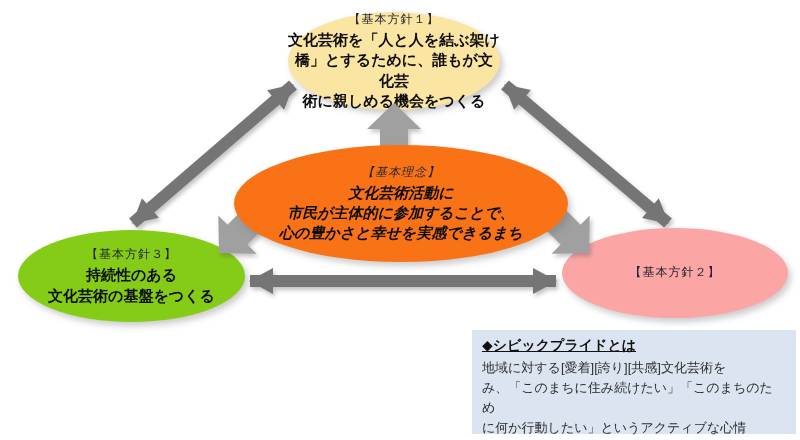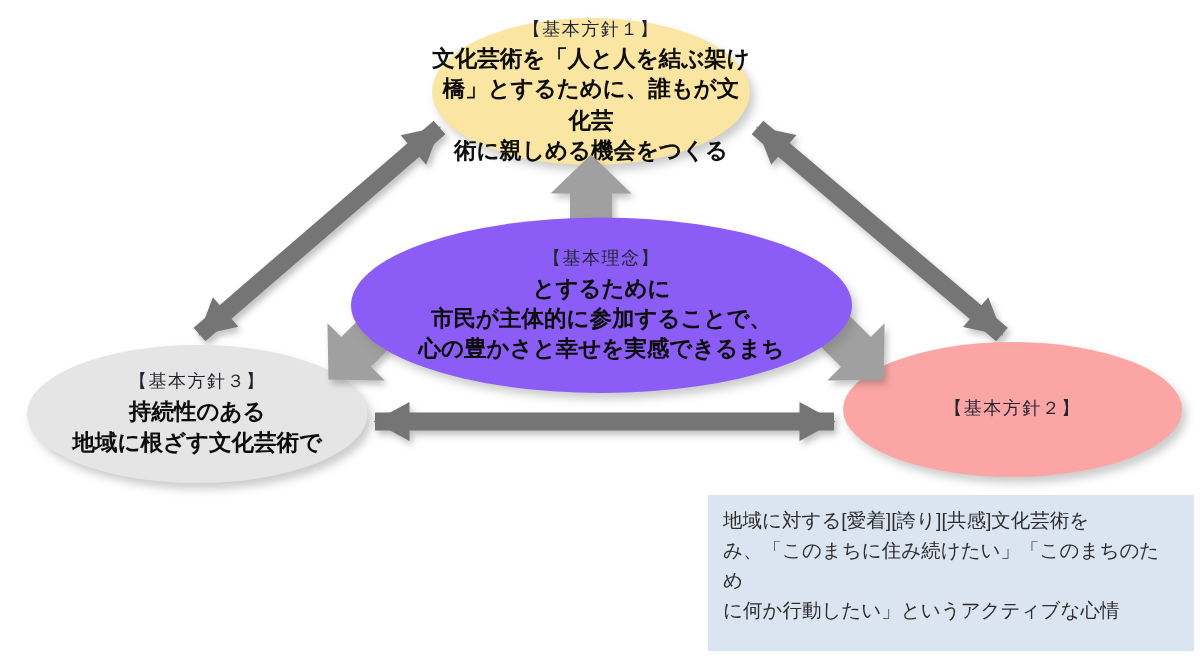--- a/index.html
+++ b/index.html
@@ -28,22 +28,22 @@
   .node .tag{
     font-size:12px;font-weight:400;color:#1f2430;
     letter-spacing:1px;margin-bottom:2px;
     white-space:pre-line;
   }
   .node .body{
     font-size:15px;font-weight:700;color:#0d0d0d;
     line-height:1.35;white-space:pre-line;text-align:center;
   }
   .node--policy1{ left:288px; top:12px;  width:212px; height:98px;  background:#fbe5a2; z-index:2; }
-  .node--principle{ left:234px; top:145px; width:334px; height:117px; background:#8b5cf6; z-index:4; }
-  .node--policy3{ left:18px;  top:230px; width:227px; height:92px;  background:#e5e5e5; z-index:2; }
+  .node--principle{ left:234px; top:145px; width:334px; height:117px; background:#f97316; z-index:4;font-style:italic; }
+  .node--policy3{ left:18px;  top:230px; width:227px; height:92px;  background:#84cc16; z-index:2; }
   .node--policy2{ left:562px; top:228px; width:226px; height:90px;  background:#fca5a5; z-index:2; }
   .note{
     position:absolute;left:472px;top:330px;width:324px;height:104px;
     background:#dbe5f1;z-index:5;
     box-sizing:border-box;
     padding:7px 10px 6px 10px;
   }
   .note-heading{
     font-size:14px;font-weight:700;color:#111111;
     text-decoration:underline;
@@ -73,39 +73,40 @@
   <div class="node node--policy1">
     <div class="tag">【基本方針１】</div>
     <div class="body">文化芸術を「人と人を結ぶ架け
 橋」とするために、誰もが文化芸
 術に親しめる機会をつくる</div>
   </div>
 
   <div class="node node--policy3">
     <div class="tag">【基本方針３】</div>
     <div class="body">持続性のある
-地域に根ざす文化芸術で</div>
+文化芸術の基盤をつくる</div>
   </div>
 
   <div class="node node--policy2">
     <div class="tag">【基本方針２】</div>
   </div>
 
   <svg class="layer blocks" viewBox="0 0 800 440" aria-hidden="true">
     <polygon points="0,0 27,26 14,26 14,62 -14,62 -14,26 -27,26" fill="#a0a0a0" transform="translate(394,103)"></polygon>
     <polygon points="0,0 27,26 14,26 14,62 -14,62 -14,26 -27,26" fill="#a0a0a0" transform="translate(219,253) rotate(-135)"></polygon>
     <polygon points="0,0 27,26 14,26 14,62 -14,62 -14,26 -27,26" fill="#a0a0a0" transform="translate(589,253) rotate(135)"></polygon>
   </svg>
 
   <div class="node node--principle">
     <div class="tag">【基本理念】</div>
-    <div class="body">とするために
+    <div class="body">文化芸術活動に
 市民が主体的に参加することで、
 心の豊かさと幸せを実感できるまち</div>
   </div>
 
   <div class="note">
+    <div class="note-heading">◆シビックプライドとは</div>
     <div class="note-body">地域に対する[愛着][誇り][共感]文化芸術を
 み、「このまちに住み続けたい」「このまちのため
 に何か行動したい」というアクティブな心情</div>
   </div>
 
 </div>
 
 </body></html>

